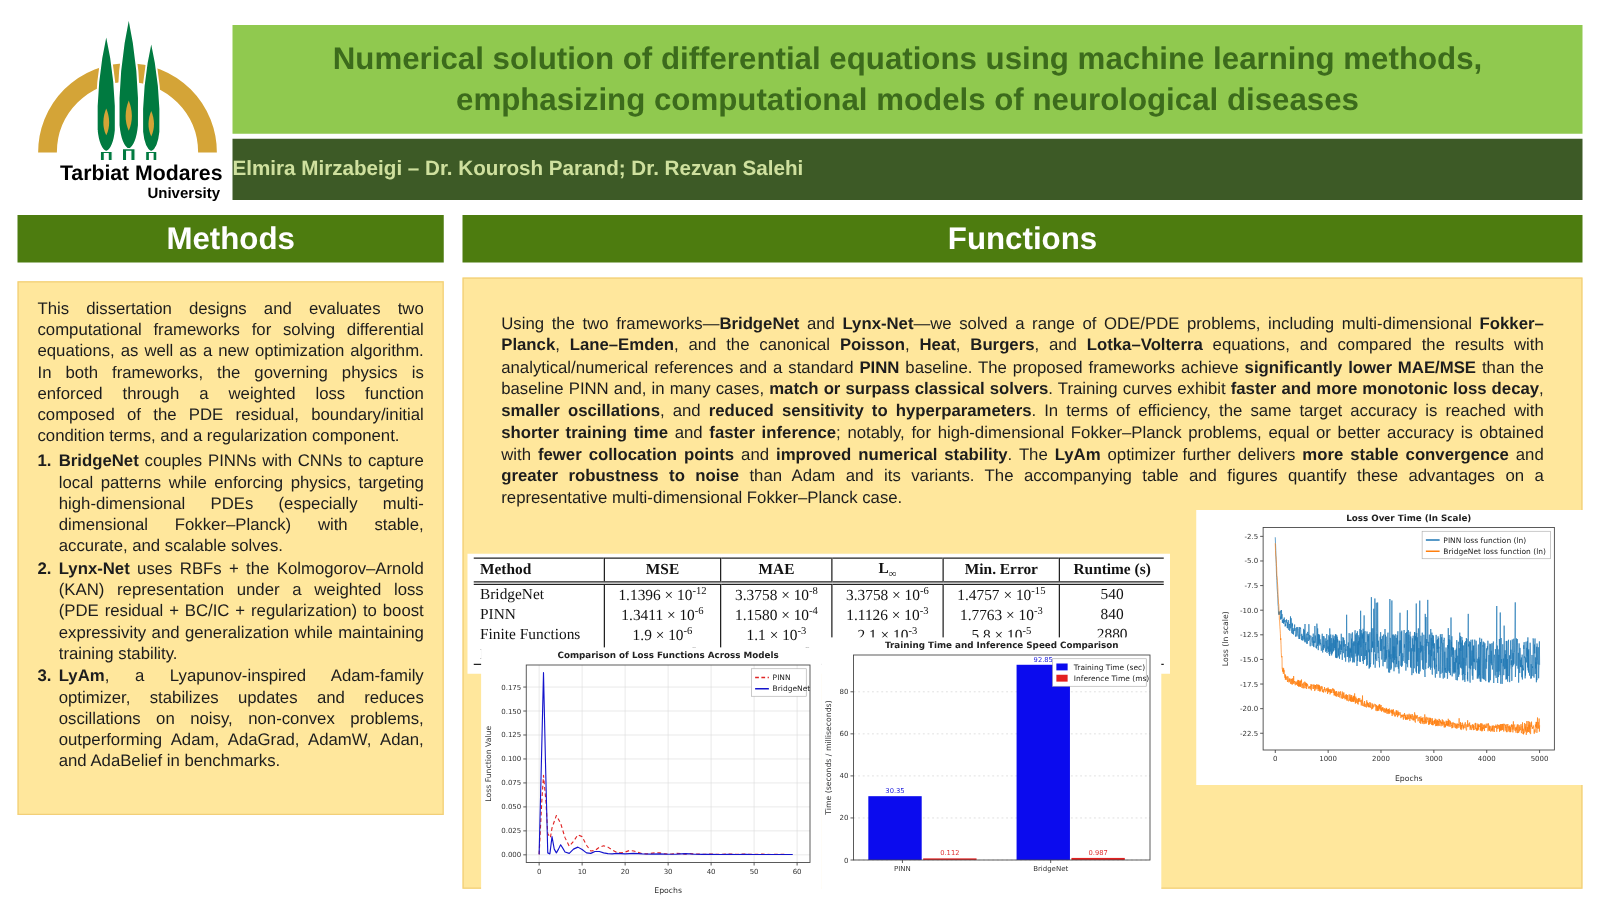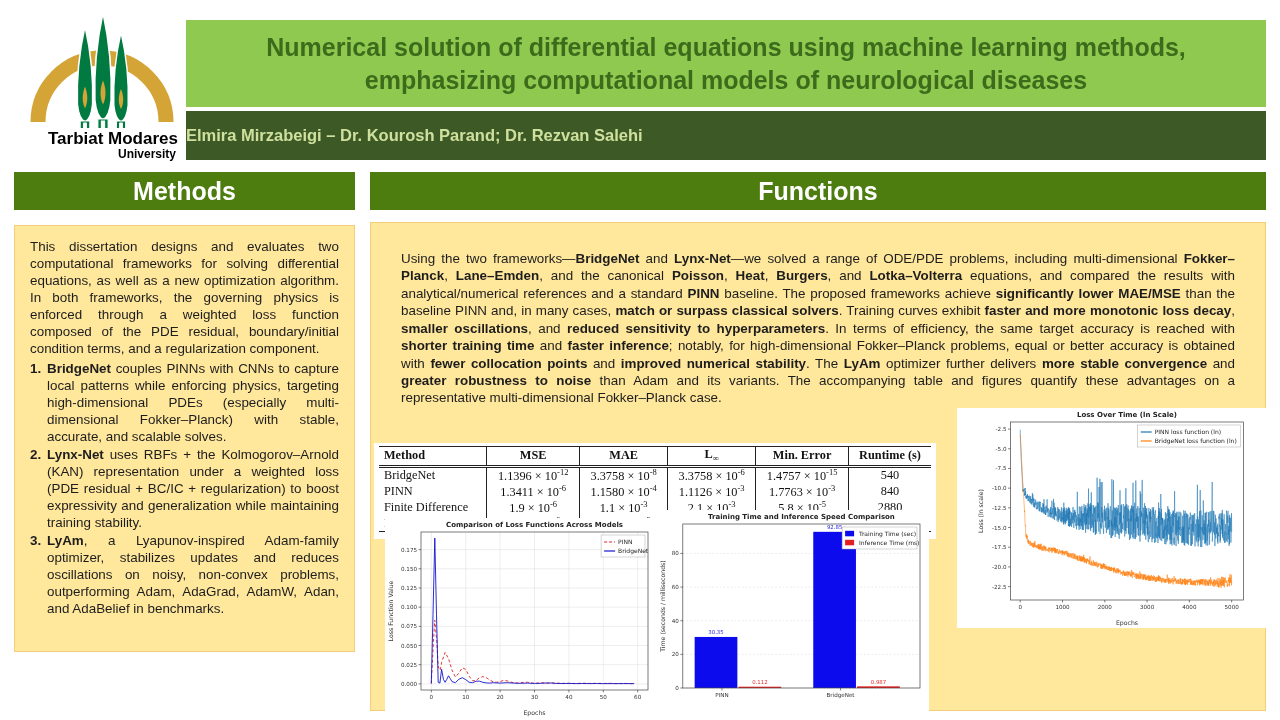--- a/index.html
+++ b/index.html
@@ -147,21 +147,21 @@
           </tr>
           <tr>
             <td>PINN</td>
             <td>1.3411 × 10<sup>-6</sup></td>
             <td>1.1580 × 10<sup>-4</sup></td>
             <td>1.1126 × 10<sup>-3</sup></td>
             <td>1.7763 × 10<sup>-3</sup></td>
             <td>840</td>
           </tr>
           <tr>
-            <td>Finite Difference</td>
+            <td>Finite Functions</td>
             <td>1.9 × 10<sup>-6</sup></td>
             <td>1.1 × 10<sup>-3</sup></td>
             <td>2.1 × 10<sup>-3</sup></td>
             <td>5.8 × 10<sup>-5</sup></td>
             <td>2880</td>
           </tr>
           <tr>
             <td>Finite Element</td>
             <td>4.56 × 10<sup>-6</sup></td>
             <td>1.23 × 10<sup>-3</sup></td>

